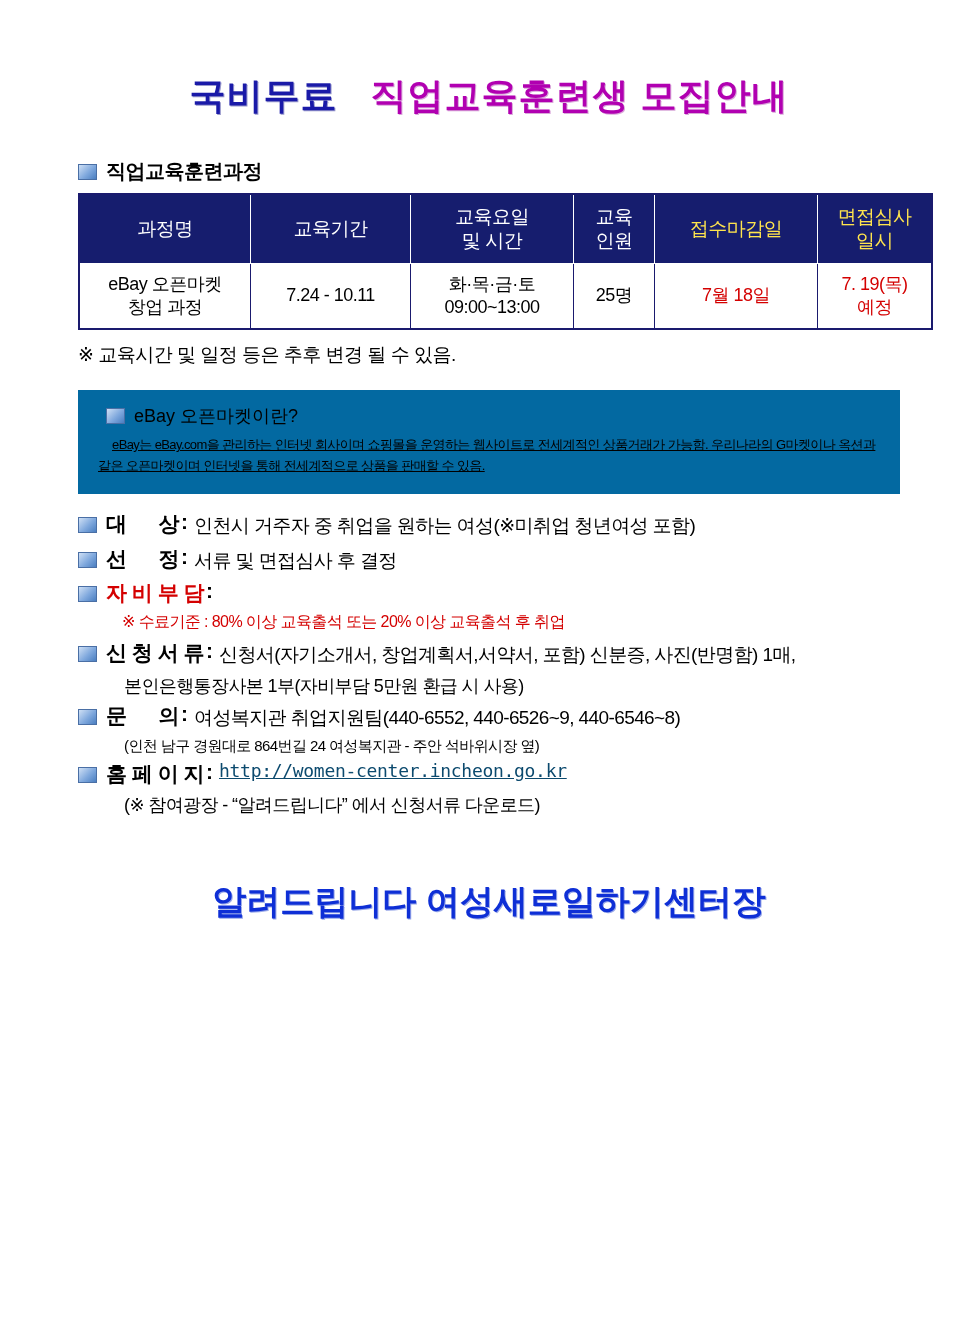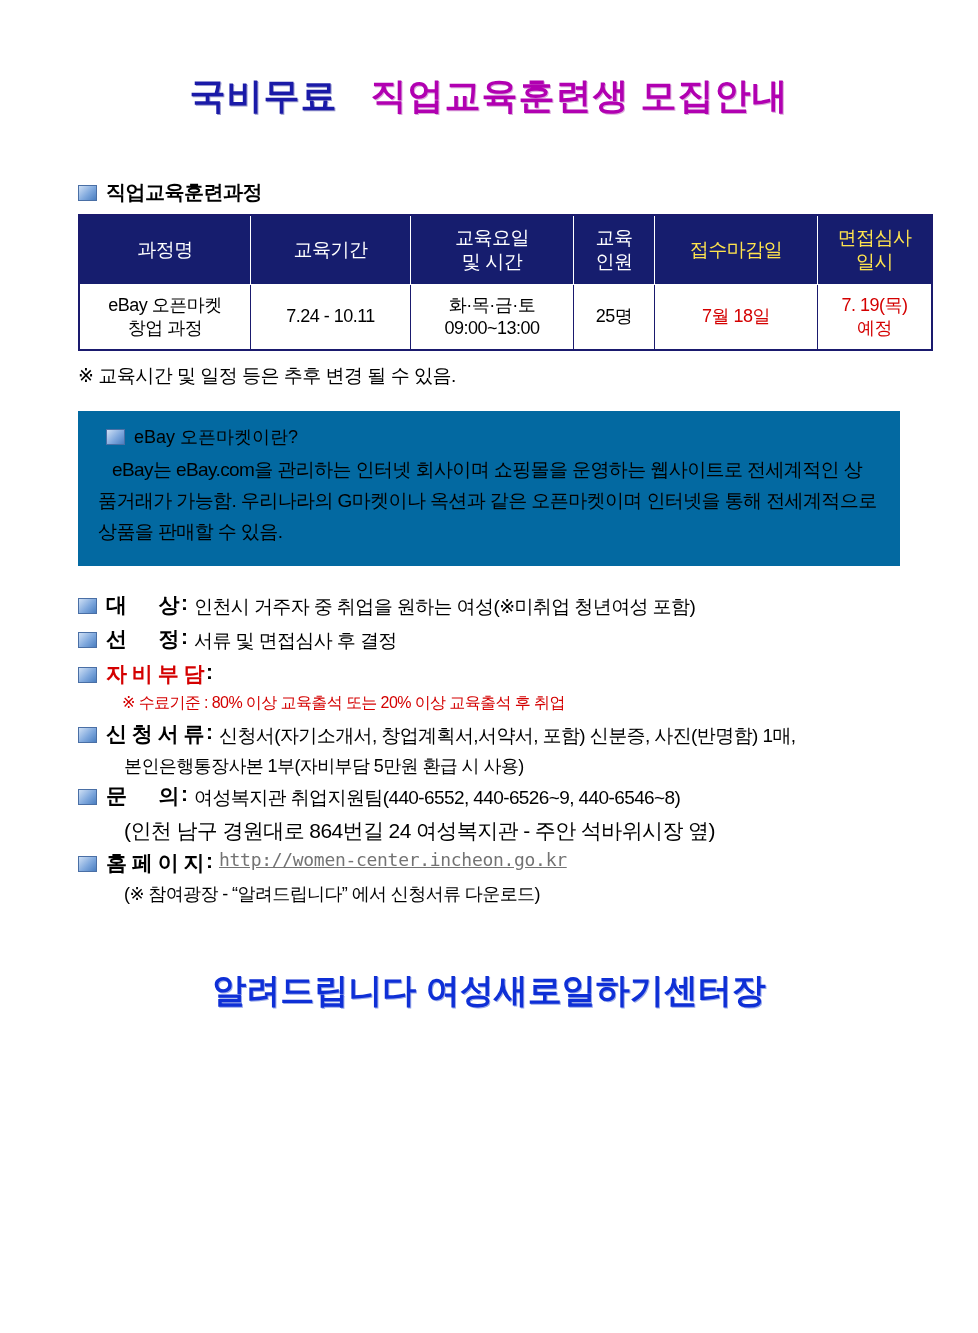--- a/index.html
+++ b/index.html
@@ -38,21 +38,21 @@
   }
   .title .t-purple {
     color: #b100b1;
     text-shadow: 1px 1px 0 #d9a8d9;
   }
 
   
   .sec-head {
     display: flex;
     align-items: center;
-    margin-top: 58px;
+    margin-top: 37px;
     margin-bottom: 8px;
   }
   .bullet-sq {
     display: inline-block;
     width: 17px;
     height: 14px;
     background: linear-gradient(135deg, #cfe0f5 0%, #7fa8dd 55%, #4a7ec0 100%);
     border: 1px solid #4a6fa5;
     margin-right: 9px;
     flex: 0 0 auto;
@@ -115,29 +115,30 @@
     padding: 14px 20px 18px 20px;
   }
   .infobox-head {
     display: flex;
     align-items: center;
     font-size: 18px;
     margin-bottom: 6px;
     margin-left: 8px;
   }
   .infobox-body {
-    font-size: 19px;
+    font-size: 13px;
     line-height: 1.62;
     letter-spacing: -0.6px;
     text-indent: 14px;
+    text-decoration: underline;
   }
 
   
   .items {
-    margin-top: 25px;
+    margin-top: 16px;
   }
   .item-row {
     display: flex;
     align-items: flex-start;
     margin-bottom: 5px;
   }
   .item-row .bullet-sq {
     margin-top: 7px;
   }
   .item-label {
@@ -170,24 +171,24 @@
     color: #d40000;
     letter-spacing: -0.6px;
     margin: 2px 0 6px 44px;
   }
   .sub-line {
     font-size: 18px;
     letter-spacing: -0.6px;
     margin: 2px 0 4px 46px;
   }
   .sub-line.small {
-    font-size: 21px;
+    font-size: 15px;
   }
   .link {
-    color: #737373;
+    color: #0c4a6e;
     text-decoration: underline;
     font-family: "DejaVu Sans Mono", "Liberation Mono", monospace;
     font-size: 18px;
     letter-spacing: -0.3px;
   }
 
   
   .footer {
     text-align: center;
     margin-top: 62px;

